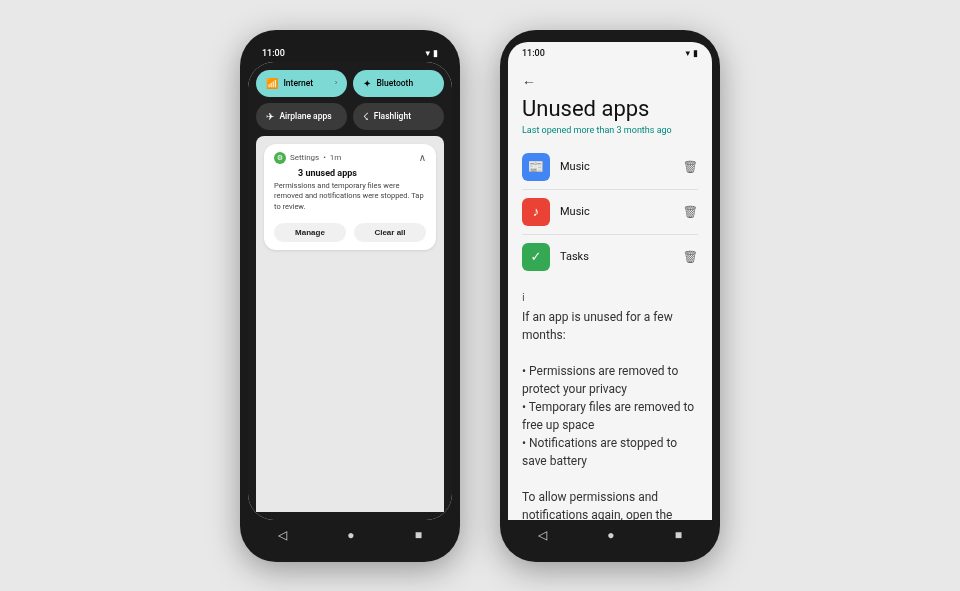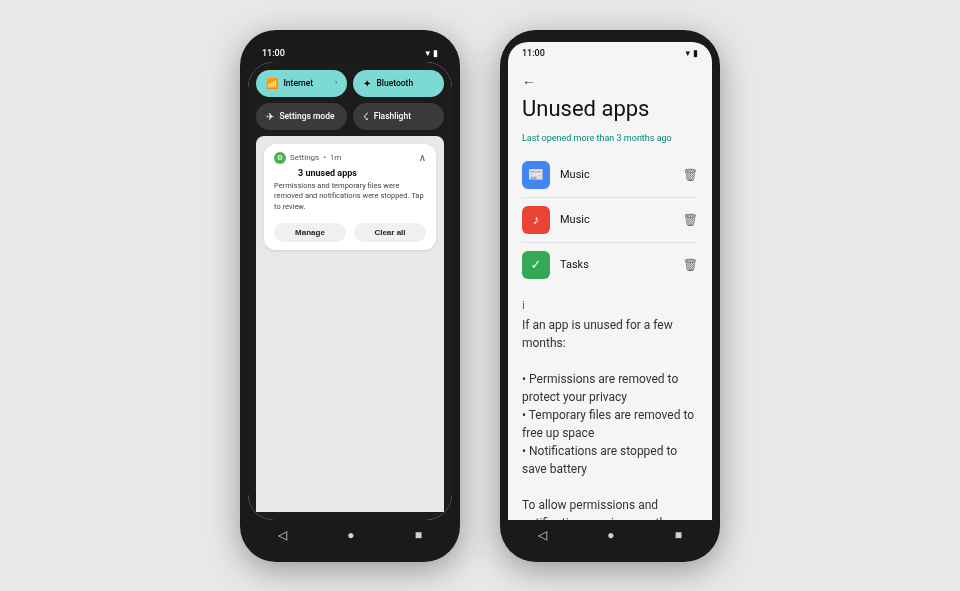--- a/index.html
+++ b/index.html
@@ -234,21 +234,21 @@
       font-size: 14px;
       color: #333;
       margin-bottom: 8px;
       cursor: pointer;
     }
 
     .page-title {
       font-size: 22px;
       font-weight: 400;
       color: #111;
-      margin-bottom: 12px;
+      margin-bottom: 4px;
     }
 
     .subtitle-text {
       font-size: 9px;
       color: #00897B;
       margin-bottom: 10px;
     }
 
     .app-list {
       display: flex;
@@ -343,21 +343,21 @@
         </div>
         <div class="qs-tile active">
           <span class="qs-tile-icon">✦</span>
           <span class="qs-tile-label">Bluetooth</span>
         </div>
       </div>
 
       <div class="qs-row">
         <div class="qs-tile inactive">
           <span class="qs-tile-icon">✈</span>
-          <span class="qs-tile-label">Settings mode</span>
+          <span class="qs-tile-label">Airplane apps</span>
         </div>
         <div class="qs-tile inactive">
           <span class="qs-tile-icon">☇</span>
           <span class="qs-tile-label">Flashlight</span>
         </div>
       </div>
 
       <div class="notification-area">
         <div class="notif-card">
           <div class="notif-header">

